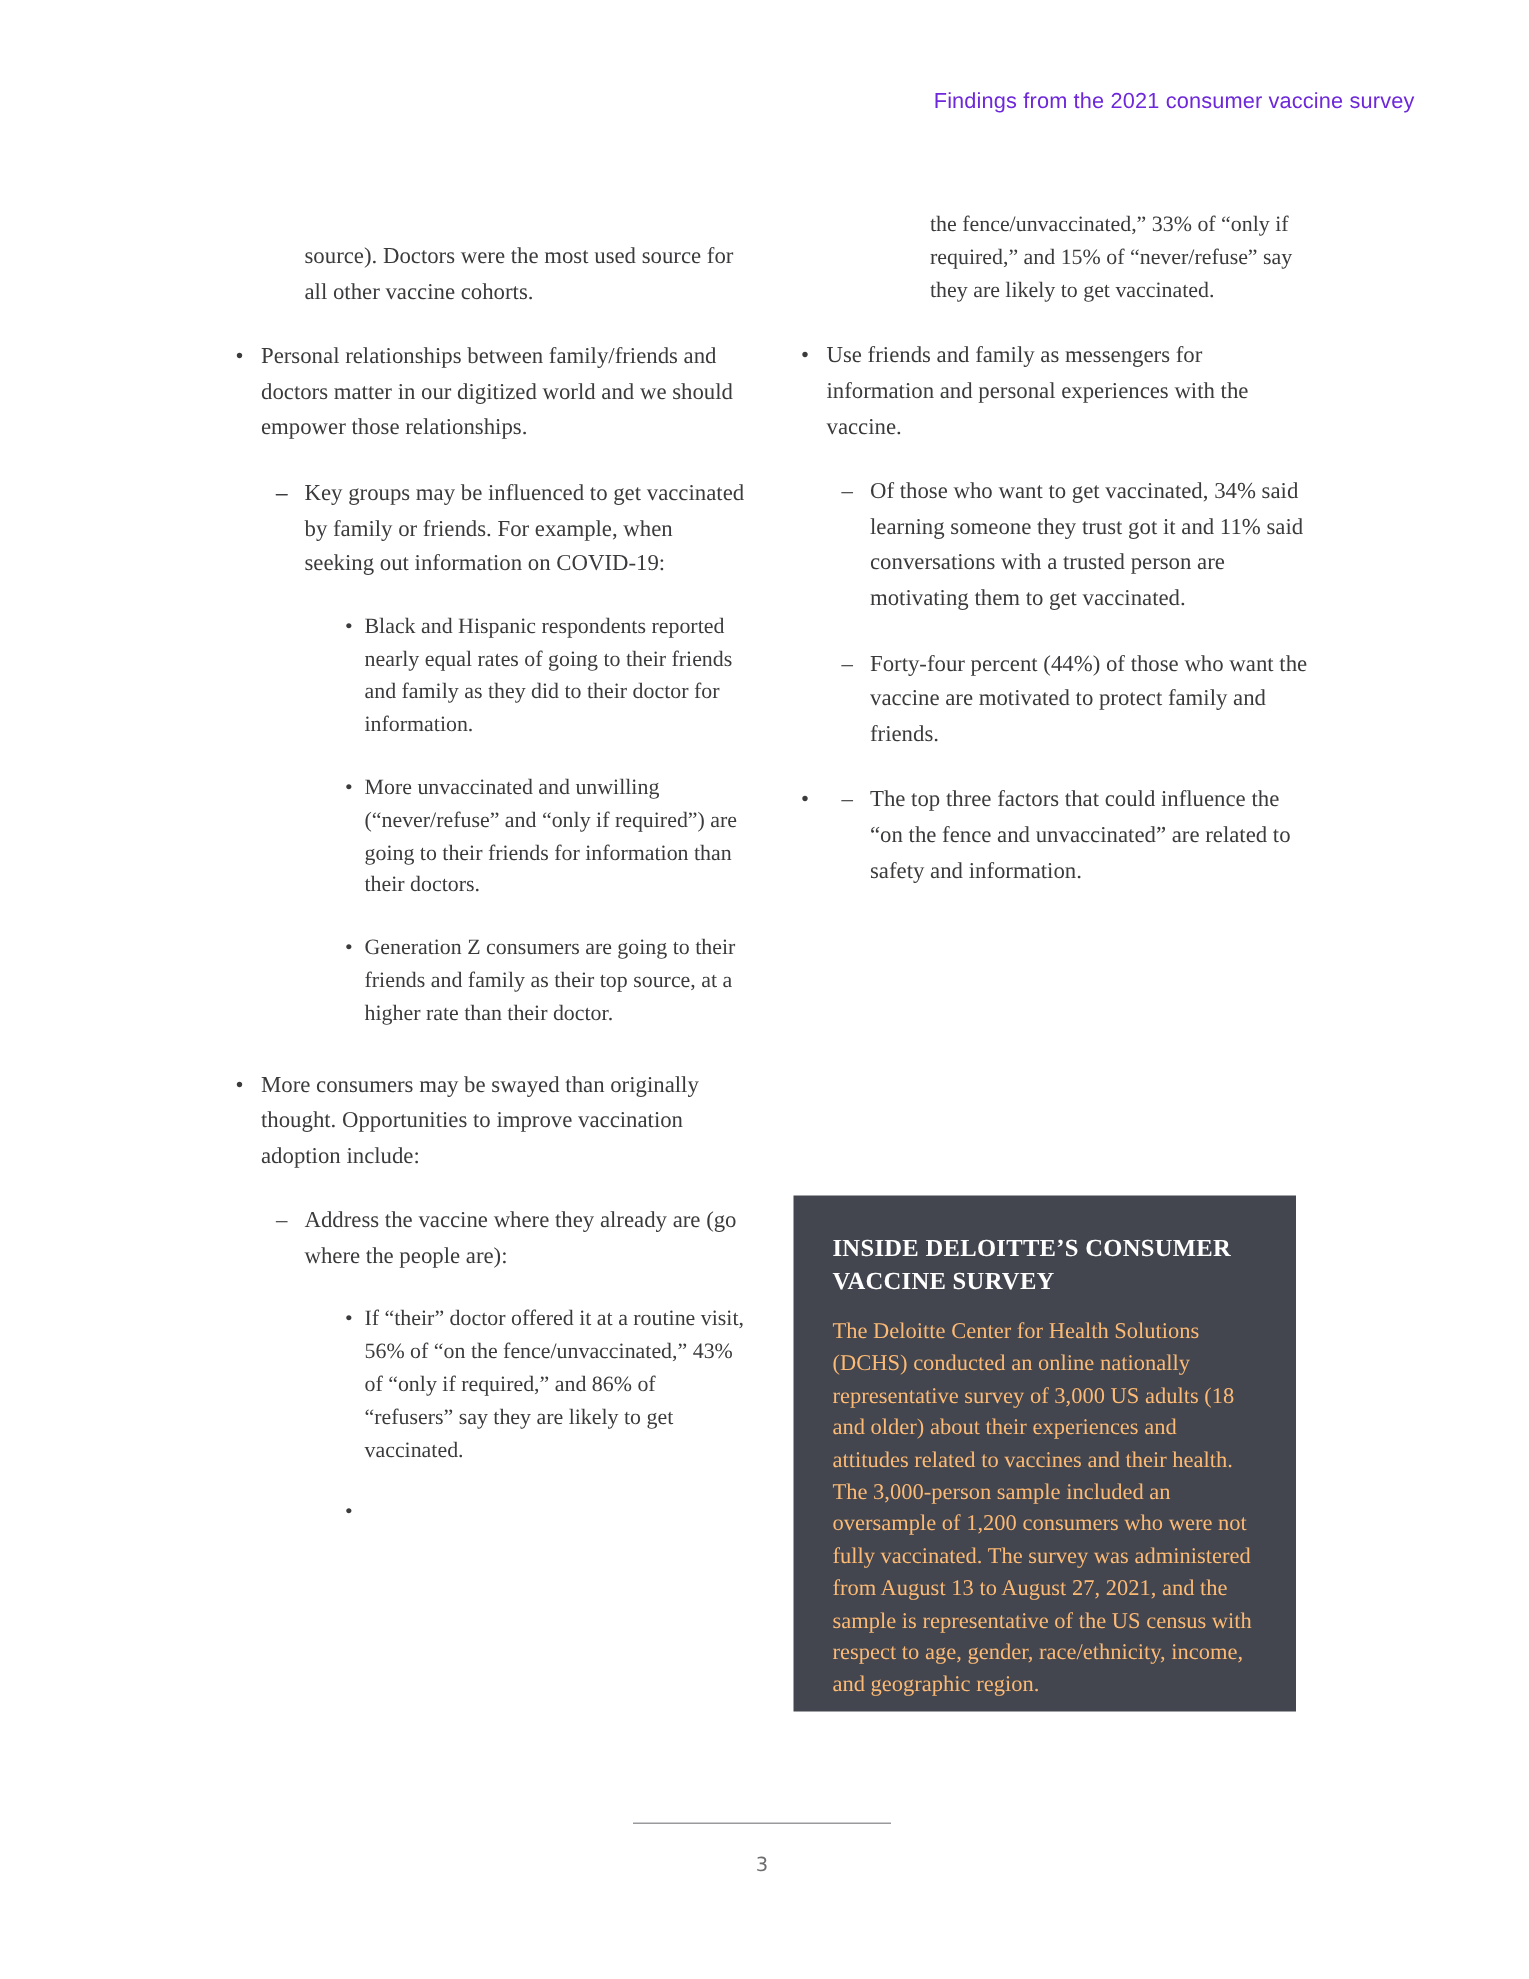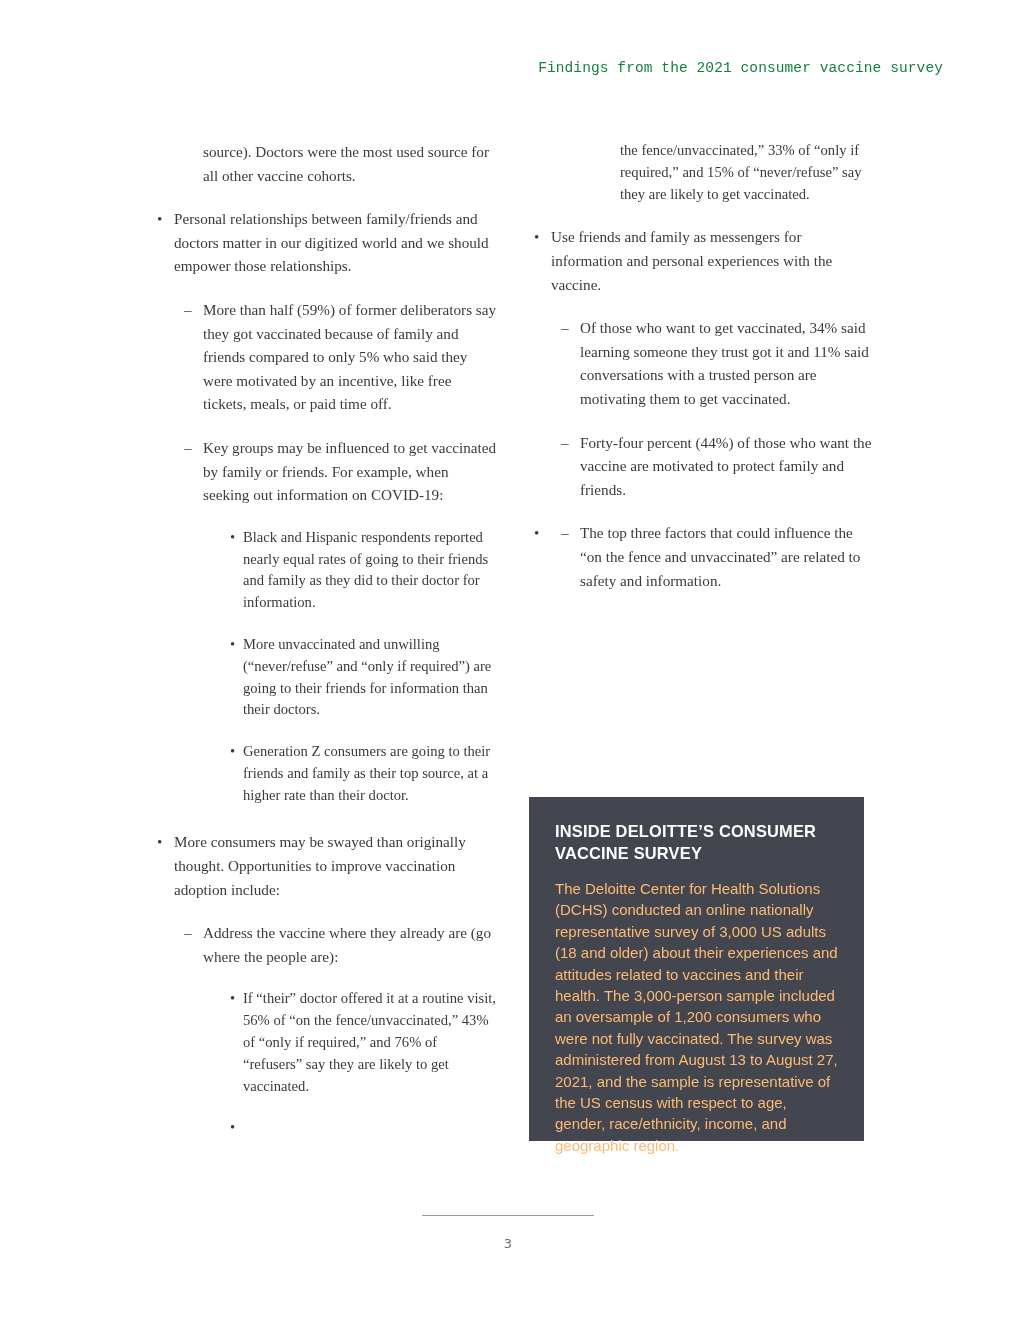--- a/index.html
+++ b/index.html
@@ -14,33 +14,33 @@
     background: #ffffff;
     overflow: hidden;
     font-family: "Liberation Serif", "DejaVu Serif", serif;
   }
 
   
   .running-header {
     position: absolute;
     top: 60px;
     right: 76px;
-    font-family: Liberation Mono, monospace;
+    font-family: Liberation Sans, sans-serif;
     font-size: 14.5px;
-    color: #15803d;
+    color: #6d28d9;
     letter-spacing: 0.1px;
     white-space: nowrap;
   }
 
   
   .col {
     position: absolute;
     top: 140px;
   }
-  .col-left  { left: 157px; width: 340px; }
+  .col-left  { left: 157px; width: 340px; margin-top: 19px; }
   .col-right { left: 534px; width: 340px; font-family: Liberation Serif, serif; }
 
   
   .blk { position: relative; margin-bottom: 20px; }
   .blk:last-child { margin-bottom: 0; }
 
   
   .cont {
     font-size: 15.2px;
     line-height: 23.6px;
@@ -102,21 +102,21 @@
   
   .callout {
     position: absolute;
     left: 529px;
     top: 797px;
     width: 335px;
     height: 344px;
     background: #43464f;
     box-sizing: border-box;
     padding: 24px 26px 20px 26px;
-    font-family: Liberation Sans, sans-serif;
+    font-family: Liberation Serif, serif;
   }
   .callout-title {
     color: #ffffff;
     font-weight: bold;
     font-size: 16.4px;
     line-height: 21.5px;
     letter-spacing: 0.2px;
     margin: 0 0 14px 0;
   }
   .callout-body {
@@ -159,21 +159,20 @@
       <span>source). Doctors were the most used source for all other vaccine cohorts.</span>
     </div>
 
     <div class="blk lvl1">
       <span class="mark">•</span>
       <span>Personal relationships between family/friends and doctors matter in our digitized world and we should empower those relationships.</span>
     </div>
 
     <div class="blk lvl2">
       <span class="mark">–</span>
-      <span>More than half (59%) of former deliberators say they got vaccinated because of family and friends compared to only 5% who said they were motivated by an incentive, like free tickets, meals, or paid time off.</span>
     </div>
 
     <div class="blk lvl2">
       <span class="mark">–</span>
       <span>Key groups may be influenced to get vaccinated by family or friends. For example, when seeking out information on COVID-19:</span>
     </div>
 
     <div class="blk lvl3">
       <span class="mark">•</span>
       <span>Black and Hispanic respondents reported nearly equal rates of going to their friends and family as they did to their doctor for information.</span>
@@ -196,21 +195,21 @@
       <span>More consumers may be swayed than originally thought. Opportunities to improve vaccination adoption include:</span>
     </div>
 
     <div class="blk lvl2">
       <span class="mark">–</span>
       <span>Address the vaccine where they already are (go where the people are):</span>
     </div>
 
     <div class="blk lvl3">
       <span class="mark">•</span>
-      <span>If “their” doctor offered it at a routine visit, 56% of “on the fence/unvaccinated,” 43% of “only if required,” and 76% of “refusers” say they are likely to get vaccinated.</span>
+      <span>If “their” doctor offered it at a routine visit, 56% of “on the fence/unvaccinated,” 43% of “only if required,” and 86% of “refusers” say they are likely to get vaccinated.</span>
     </div>
 
     <div class="blk lvl3">
       <span class="mark">•</span>
     </div>
 
   </div>
 
   <div class="col col-right">
 

